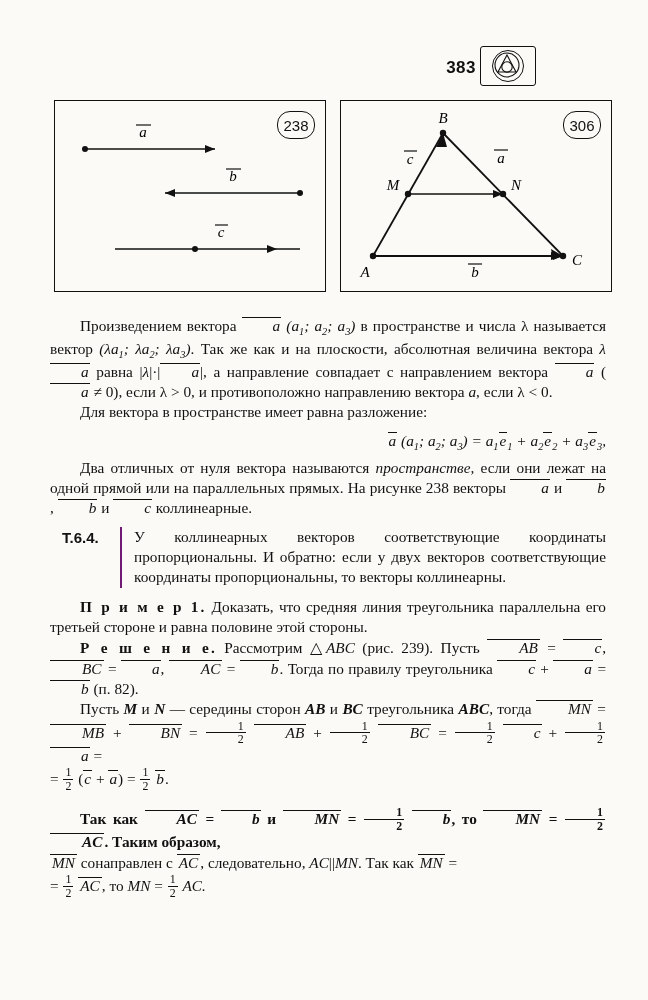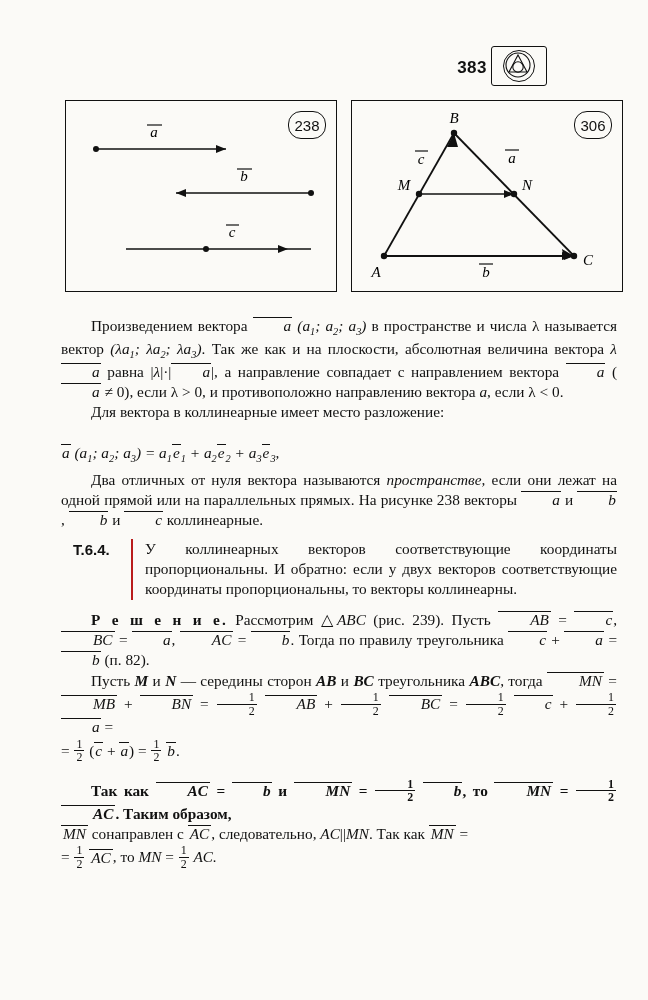--- a/index.html
+++ b/index.html
@@ -6,21 +6,21 @@
   body{
     width:648px;height:1000px;
     background:#fbfaf7;
     font-family:"Liberation Serif", serif;
     color:#111;
     position:relative;
     overflow:hidden;
   }
   .page{
     position:absolute;
-    left:15px;top:0;width:560px;height:1000px;
+    left:4px;top:0;width:560px;height:1000px;
   }
   
   .page-number{
     position:absolute;
     right:88px;top:58px;
     font-family:"Liberation Sans", sans-serif;
     font-weight:bold;
     font-size:17px;
     letter-spacing:.5px;
   }
@@ -60,21 +60,21 @@
   .body{
     position:absolute;
     left:46px; top:316px;
     width:556px;
     font-size:15.3px;
     line-height:1.33;
     text-align:justify;
   }
   p{margin:0 0 0 0;}
   .p-ind{ text-indent:30px; }
-  .center{ text-align:left; text-indent:0; margin:20px 0 4px 0; }
+  .center{ text-align:right; text-indent:0; margin:8px 0 4px 0; }
   .gap{ height:7px; }
   .ital{ font-style:italic; }
   .bold{ font-weight:bold; }
   .sp{ letter-spacing:2px; }
   
   .ov{ border-top:1.2px solid #111; padding:0 1px; display:inline-block; line-height:1.05; }
   .ovw{ border-top:1.2px solid #111; padding:0 2px; display:inline-block; line-height:1.08; }
   sub{ font-size:.68em; }
   
   .theorem{
@@ -84,21 +84,21 @@
   }
   .theorem .tag{
     font-family:"Liberation Sans", sans-serif;
     font-weight:bold;
     font-size:15px;
     width:58px;
     flex:0 0 58px;
     padding-top:1px;
   }
   .theorem .tbox{
-    border-left:2px solid #b91c1c;
+    border-left:2px solid #701a75;
     padding-left:12px;
     flex:1;
     text-align:justify;
     font-size:15.3px;
     line-height:1.33;
   }
   
   .frac{
     display:inline-block;
     vertical-align:-0.45em;
@@ -186,34 +186,35 @@
       <line x1="153" y1="49" x2="167" y2="49" stroke="#111" stroke-width="1.2"></line>
       <text x="134" y="176" font-family="Liberation Serif, serif" font-size="15" font-style="italic" text-anchor="middle">b</text>
       <line x1="127" y1="163" x2="141" y2="163" stroke="#111" stroke-width="1.2"></line>
     </svg>
   </div>
 
   <div class="body">
 
     <p class="p-ind"><span>Произведением вектора </span><span class="ital ov">a</span><span class="ital">&nbsp;(a<sub>1</sub>; a<sub>2</sub>; a<sub>3</sub>)</span> в пространстве и числа λ называется вектор <span class="ital">(λa<sub>1</sub>; λa<sub>2</sub>; λa<sub>3</sub>)</span>. Так же как и на плоскости, абсолютная величина вектора <span class="ital">λ</span><span class="ital ov">a</span> равна |<span class="ital">λ</span>|·|<span class="ital ov">a</span>|, а направление совпадает с направлением вектора <span class="ital ov">a</span> (<span class="ital ov">a</span> ≠ 0), если λ &gt; 0, и противоположно направлению вектора <span class="ital">a</span>, если λ &lt; 0.</p>
 
-    <p class="p-ind">Для вектора в коллинеарные имеет место разложение:</p>
+    <p class="p-ind">Для вектора в пространстве имеет равна разложение:</p>
 
     <p class="center"><span class="ital ov">a</span><span class="ital">&nbsp;(a<sub>1</sub>; a<sub>2</sub>; a<sub>3</sub>) = a<sub>1</sub></span><span class="ital ov">e</span><span class="ital"><sub>1</sub> + a<sub>2</sub></span><span class="ital ov">e</span><span class="ital"><sub>2</sub> + a<sub>3</sub></span><span class="ital ov">e</span><span class="ital"><sub>3</sub>,</span></p>
 
 
     <p class="p-ind">Два отличных от нуля вектора называются <span class="ital">пространстве,</span> если они лежат на одной прямой или на параллельных прямых. На рисунке 238 векторы <span class="ital ov">a</span> и <span class="ital ov">b</span>, <span class="ital ov">b</span> и <span class="ital ov">c</span> коллинеарные.</p>
 
     <div class="theorem">
       <div class="tag">Т.6.4.</div>
       <div class="tbox">У коллинеарных векторов соответствующие координаты пропорциональны. И обратно: если у двух векторов соответствующие координаты пропорциональны, то векторы коллинеарны.</div>
     </div>
 
     <div class="gap"></div>
 
+    <p class="p-ind"><span class="bold sp">П р и м е р  1.</span><span> Доказать, что средняя линия треугольника параллельна его третьей стороне и равна половине этой стороны.</span></p>
 
     <p class="p-ind"><span class="bold sp">Р е ш е н и е.</span> Рассмотрим <span class="tri-sym">△</span><span class="ital">ABC</span> (рис. 239). Пусть <span class="ital ovw">AB</span> = <span class="ital ov">c</span>, <span class="ital ovw">BC</span> = <span class="ital ov">a</span>, <span class="ital ovw">AC</span> = <span class="ital ov">b</span>. Тогда по правилу треугольника <span class="ital ov">c</span> + <span class="ital ov">a</span> = <span class="ital ov">b</span> (п. 82).</p>
 
     <p class="p-ind">Пусть <span class="ital bold">M</span> и <span class="ital bold">N</span> — середины сторон <span class="ital bold">AB</span> и <span class="ital bold">BC</span> треугольника <span class="ital bold">ABC</span>, тогда <span class="ital ovw">MN</span> = <span class="ital ovw">MB</span> + <span class="ital ovw">BN</span> = <span class="frac"><span class="num">1</span><span class="den">2</span></span> <span class="ital ovw">AB</span> + <span class="frac"><span class="num">1</span><span class="den">2</span></span> <span class="ital ovw">BC</span> = <span class="frac"><span class="num">1</span><span class="den">2</span></span> <span class="ital ov">c</span> + <span class="frac"><span class="num">1</span><span class="den">2</span></span> <span class="ital ov">a</span> =</p>
 
     <p>= <span class="frac"><span class="num">1</span><span class="den">2</span></span> (<span class="ital ov">c</span> + <span class="ital ov">a</span>) = <span class="frac"><span class="num">1</span><span class="den">2</span></span> <span class="ital ov">b</span>.</p>
 
     <div class="gap"></div>
     <div class="gap"></div>
 

